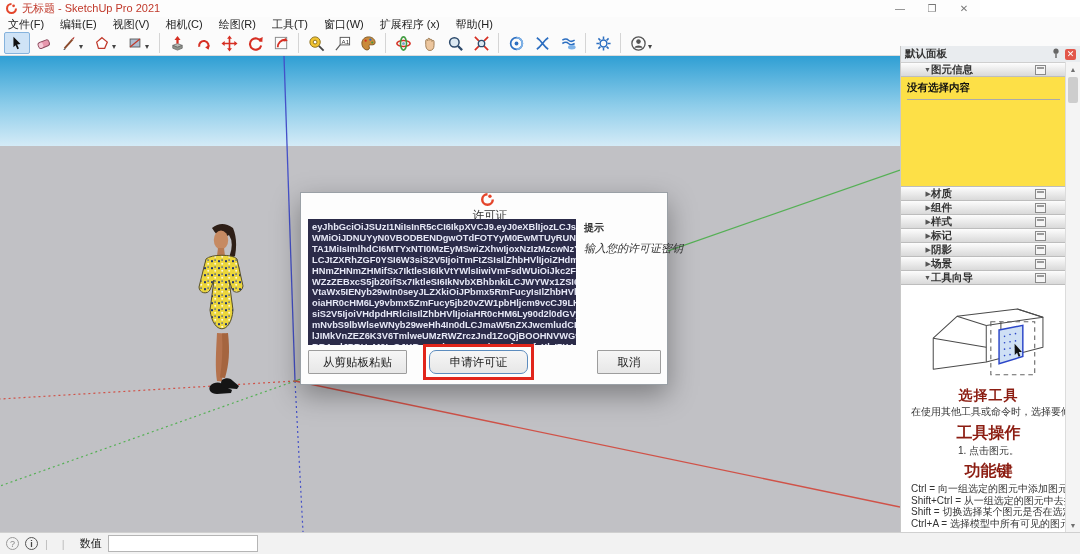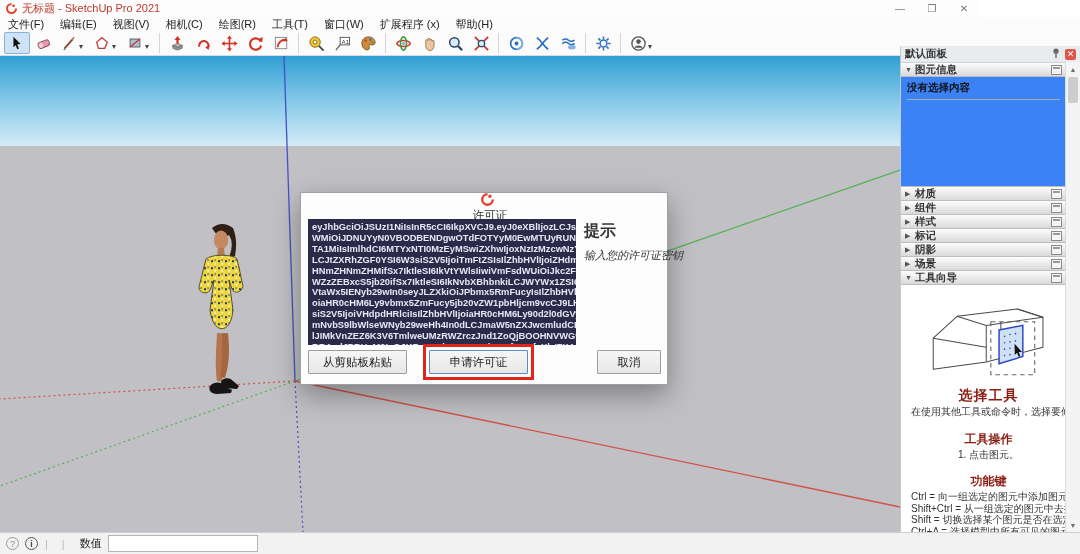--- a/index.html
+++ b/index.html
@@ -29,56 +29,56 @@
   .viewport{position:absolute;left:0;top:56px;width:900px;height:476px;}
   
   .panel{position:absolute;left:900px;top:46px;width:180px;height:486px;background:#f0f0f0;
     border-left:1px solid #c8c8c8;box-sizing:border-box;font-size:10.5px;color:#222;}
   .panel-title{height:16px;background:#e9ecef;display:flex;align-items:center;padding:0 4px;
     border-bottom:1px solid #cfcfcf;font-weight:bold;color:#333;}
   .panel-title .sp{flex:1;}
   .closebox{width:11px;height:11px;background:#e2564a;color:#fff;font-size:9px;line-height:11px;
     text-align:center;border-radius:2px;margin-left:4px;}
   .sec-head{height:13px;background:linear-gradient(#fdfdfd,#d9d9d9);border-bottom:1px solid #bdbdbd;
-    display:flex;align-items:center;padding:0 4px;font-weight:bold;color:#333;margin-right:14px;}
+    display:flex;align-items:center;padding:0 20px;font-weight:bold;color:#333;margin-right:14px;text-align:right;}
   .sec-head .arrow{font-size:7px;color:#555;width:10px;}
   .sec-head .sp{flex:1;}
   .winbox{width:9px;height:8px;border:1px solid #8a8a8a;background:#f5f5f5;position:relative;}
   .winbox:after{content:"";position:absolute;left:1px;top:1px;right:1px;height:2px;background:#9a9a9a;}
-  .entity-body{background:#3b82f6;height:110px;margin-right:14px;border-bottom:1px solid #bdbdbd;padding:4px 6px;box-sizing:border-box;}
+  .entity-body{background:#fde047;height:110px;margin-right:14px;border-bottom:1px solid #bdbdbd;padding:4px 6px;box-sizing:border-box;}
   .entity-body .txt{font-weight:bold;color:#111;}
   .entity-body hr{border:none;border-top:1px solid #aaa;margin:4px 0 0 0;}
   .instructor{background:#fff;margin-right:14px;height:258px;overflow:hidden;padding:2px 0 0 10px;box-sizing:border-box;text-align:center;}
   .inst-h1{font-size:14px;font-weight:bold;color:var(--heading-red,#8c1d12);margin:2px 0 1px 0;letter-spacing:1px;}
-  .inst-h2{font-size:12px;font-weight:bold;color:var(--heading-red,#8c1d12);margin:13px 0 1px 0;}
+  .inst-h2{font-size:16px;font-weight:bold;color:var(--heading-red,#8c1d12);margin:5px 0 1px 0;}
   .inst-p{font-size:10px;color:#333;white-space:nowrap;overflow:hidden;line-height:11.5px;}
   .inst-link{font-size:11px;font-weight:bold;color:var(--heading-red,#8c1d12);margin-top:9px;}
   .scrollbar{position:absolute;right:0;top:16px;width:14px;bottom:0;background:#f4f4f4;border-left:1px solid #dcdcdc;}
   .sb-btn{height:14px;display:flex;align-items:center;justify-content:center;font-size:7px;color:#707070;background:#f4f4f4;}
   .sb-thumb{position:absolute;left:2px;right:2px;top:15px;height:26px;background:#cdcdcd;border-radius:2px;}
   .sb-down{position:absolute;bottom:0;left:0;right:0;}
   
   .dialog{position:absolute;left:300px;top:192px;width:368px;height:193px;background:#fdfdfd;
     border:1px solid #9aa0a6;box-sizing:border-box;box-shadow:0 10px 26px rgba(0,0,0,.35);z-index:40;}
   .dlg-title{height:22px;display:flex;align-items:center;padding-left:7px;font-size:11.5px;color:#333;flex-direction:column;}
   .dlg-title .t{margin-left:5px;}
   .dlg-title .sp{flex:1;}
   .dlg-ctl{width:30px;height:22px;display:flex;align-items:center;justify-content:center;color:#555;font-size:10px;}
   .keybox{position:absolute;left:7px;top:26px;width:268px;height:126px;background:var(--key-box-bg,#2b2b49);
     color:var(--key-box-text,#e6e8f6);font-size:9.3px;font-weight:bold;line-height:10.9px;
     padding:3px 4px;box-sizing:border-box;white-space:pre-line;overflow:hidden;
     font-family:"Liberation Sans","DejaVu Sans",sans-serif;letter-spacing:0px;}
   .hint{position:absolute;left:283px;top:28px;width:80px;color:#333;}
-  .hint .h{font-weight:bold;font-size:16px;}
+  .hint .h{font-weight:bold;font-size:10px;}
   .hint .b{font-size:11px;margin-top:6px;white-space:nowrap;font-style:italic;}
   .dlg-btn{position:absolute;height:24px;background:linear-gradient(#f6f6f6,#e7e7e7);
     border:1px solid #9d9d9d;font-size:11.5px;color:#222;display:flex;align-items:center;justify-content:center;
     box-sizing:border-box;border-radius:1px;}
   .btn-paste{left:7px;top:157px;width:99px;}
-  .btn-apply{left:128px;top:157px;width:99px;border-color:#5c8cbe;}
+  .btn-apply{left:128px;top:157px;width:99px;border-color:#5c8cbe;border-radius:7px;}
   .btn-cancel{left:296px;top:157px;width:64px;}
   .annotation{position:absolute;left:122px;top:151px;width:111px;height:36px;
     border:3px solid var(--annotation-red,#e12b20);box-sizing:border-box;pointer-events:none;z-index:60;}
   
   .statusbar{position:absolute;left:0;top:532px;width:1080px;height:22px;background:#f2f2f2;
     border-top:1px solid #d0d0d0;display:flex;align-items:center;font-size:11px;color:#222;box-sizing:border-box;}
   .sicon{width:13px;height:13px;border-radius:50%;border:1px solid #999;color:#888;font-size:9px;
     display:flex;align-items:center;justify-content:center;margin-left:6px;box-sizing:border-box;}
   .sicon.dark{border-color:#555;color:#444;font-weight:bold;}
   .sdiv{color:#bbb;margin:0 7px;}

